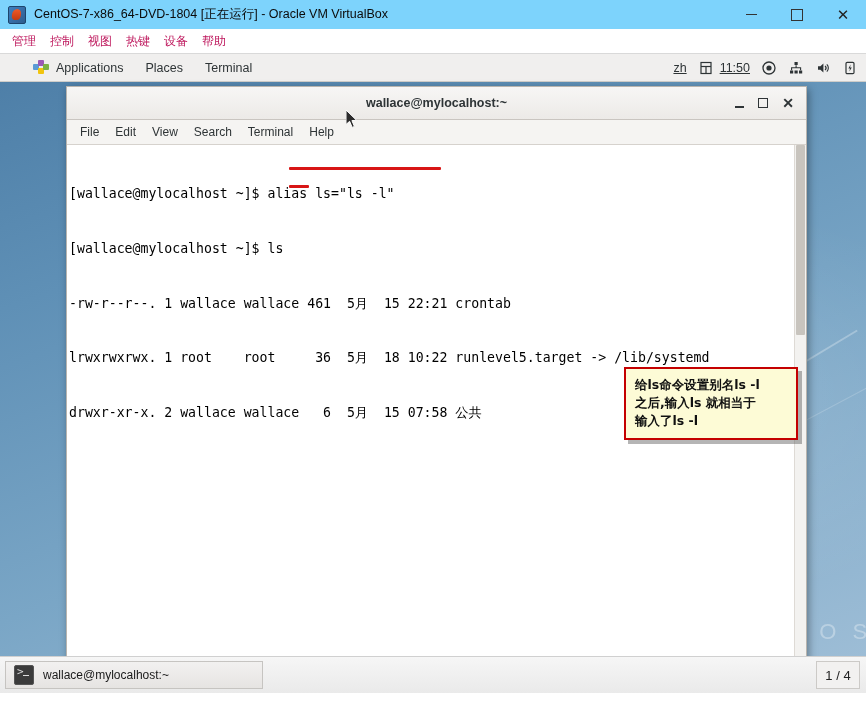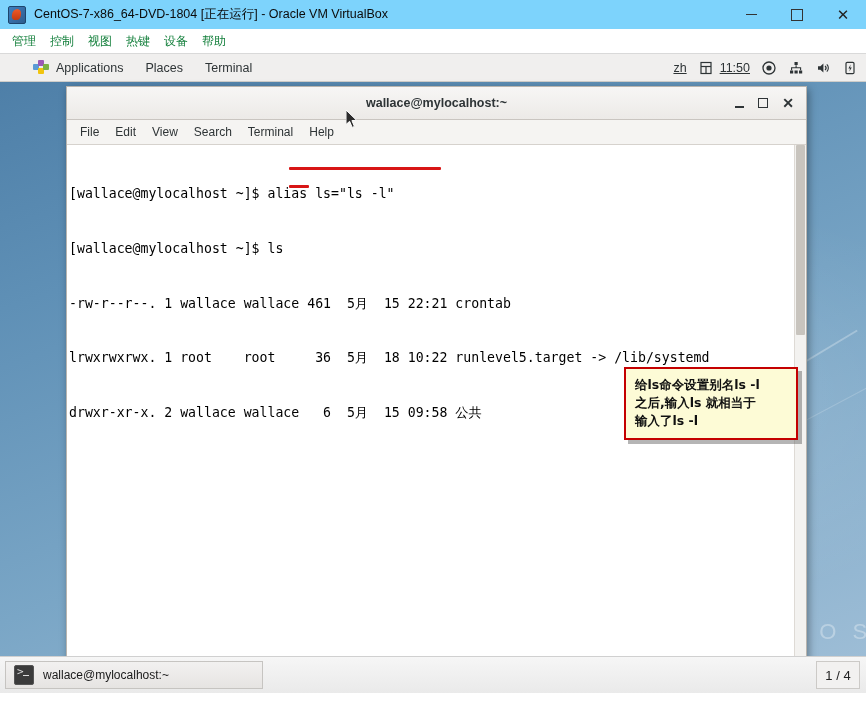--- a/index.html
+++ b/index.html
@@ -65,21 +65,21 @@
   }
 
   .vbox-menubar {
     position: absolute; left: 0; top: 29px;
     width: 866px; height: 24px;
     background: #ffffff;
     display: flex; align-items: center;
     border-bottom: 1px solid #d9d9d9;
   }
   .vbox-menu-item {
-    font-size: 12px; color: #15803d;
+    font-size: 12px; color: #be185d;
     padding: 2px 6px; margin-left: 2px;
     white-space: nowrap;
   }
   .vbox-menu-item:first-child { margin-left: 6px; }
 
   
   .guest {
     position: absolute; left: 0; top: 54px;
     width: 866px; height: 602px;
     background: linear-gradient(180deg,#5b86ad 0%, #6f9cc0 35%, #8fb4d0 70%, #a9c6dc 100%);
@@ -456,21 +456,21 @@
         <div class="term-menu-item">Terminal</div>
         <div class="term-menu-item">Help</div>
       </div>
 
       <div class="term-body">
         <div class="term-screen">
           <div class="term-line">[wallace@mylocalhost ~]$ alias ls="ls -l"</div>
           <div class="term-line">[wallace@mylocalhost ~]$ ls</div>
           <div class="term-line">-rw-r--r--. 1 wallace wallace 461  5月  15 22:21 crontab</div>
           <div class="term-line">lrwxrwxrwx. 1 root    root     36  5月  18 10:22 runlevel5.target -&gt; /lib/systemd</div>
-          <div class="term-line">drwxr-xr-x. 2 wallace wallace   6  5月  15 09:58 公共</div>
+          <div class="term-line">drwxr-xr-x. 2 wallace wallace   6  5月  15 07:58 公共</div>
           
           
           
           
           
           
           
           
         </div>
 

